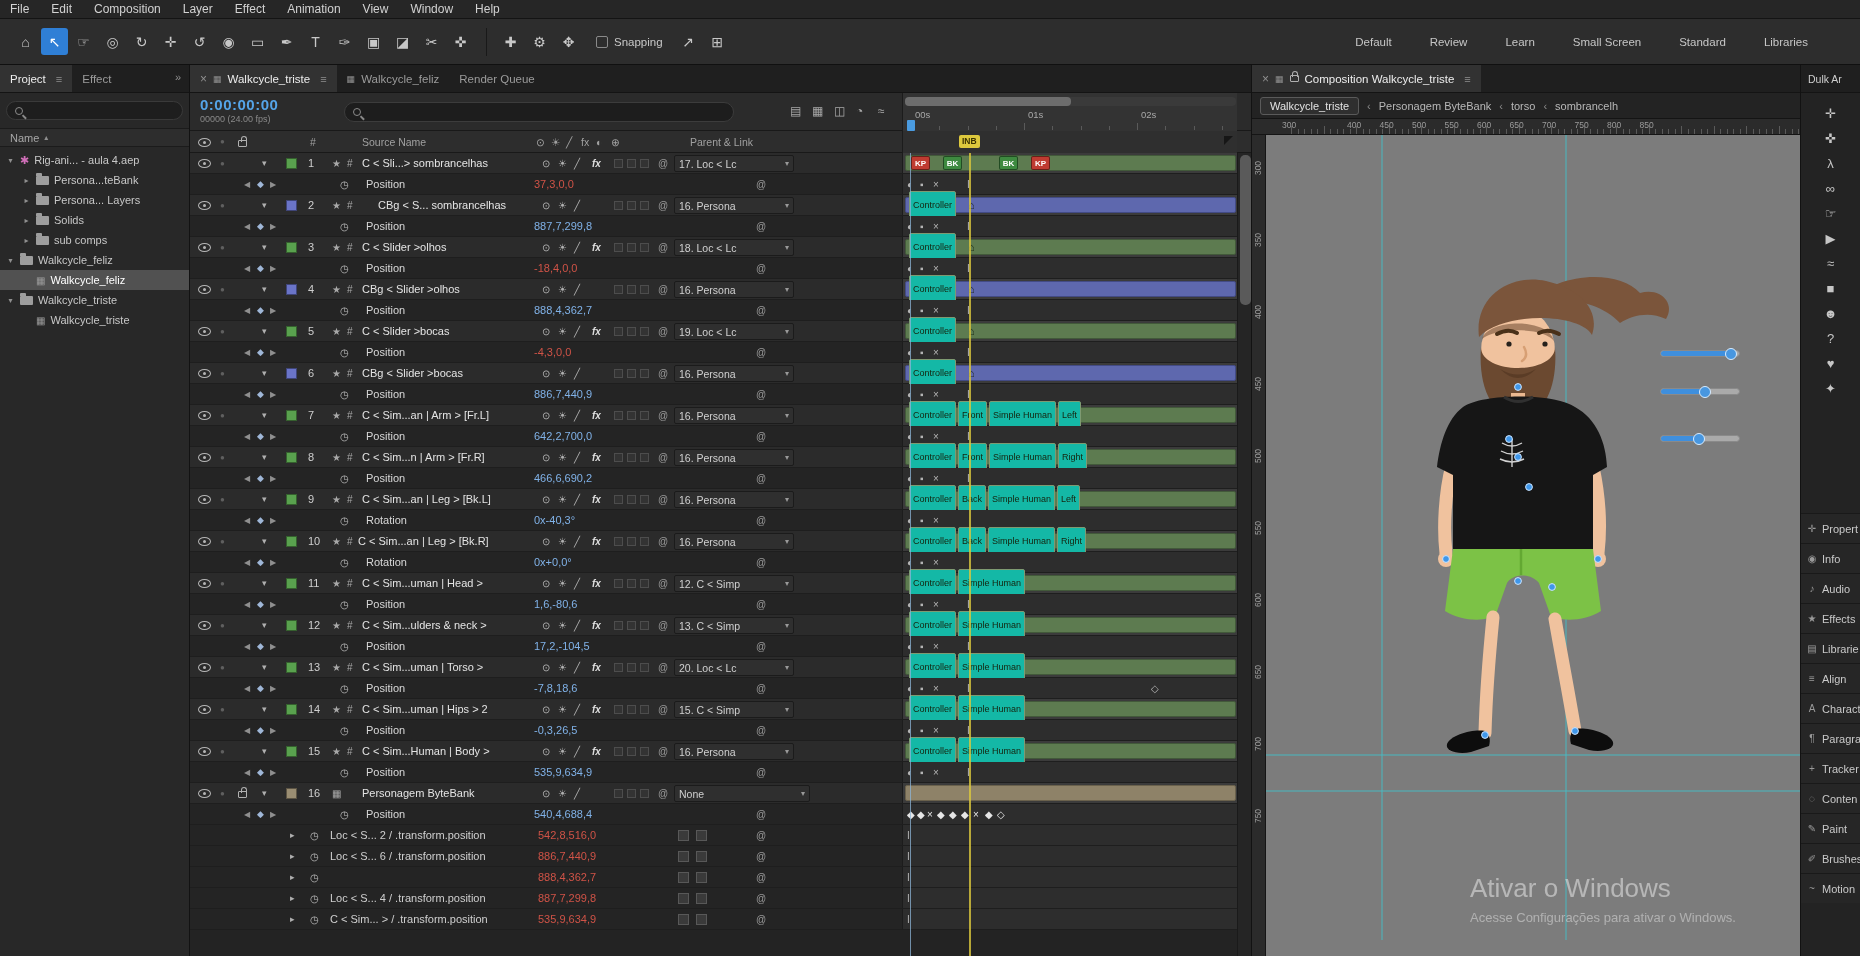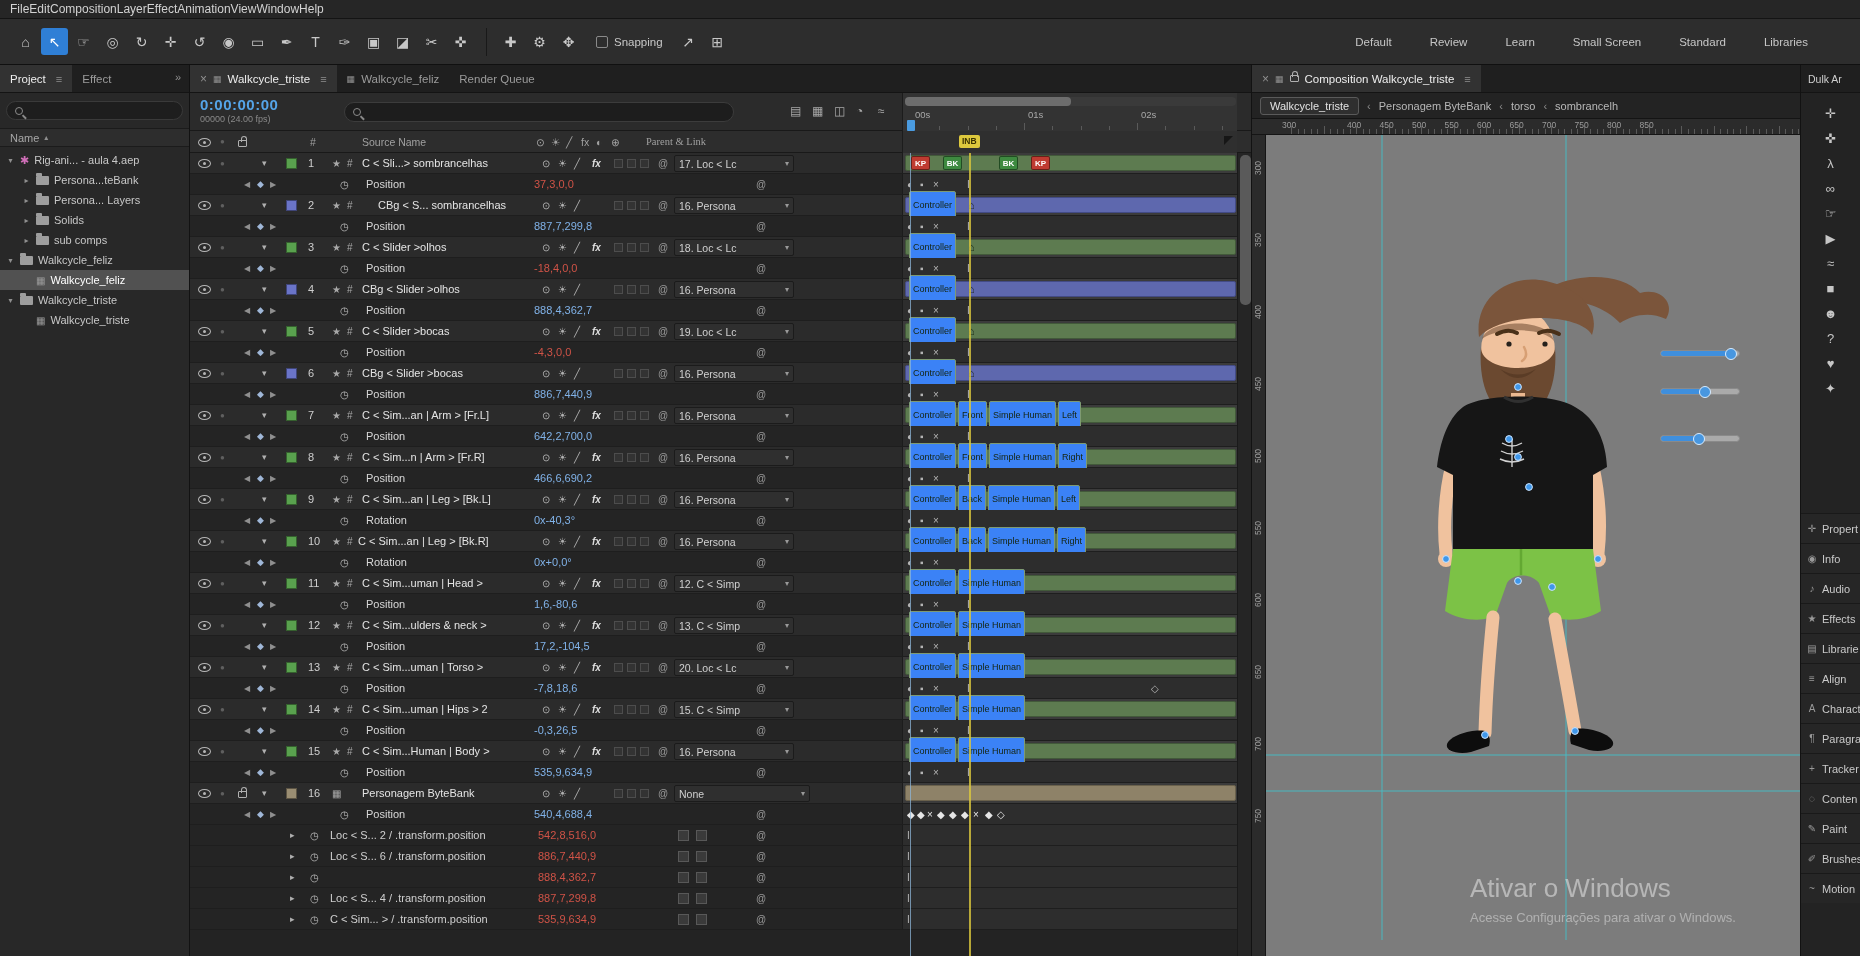--- a/index.html
+++ b/index.html
@@ -1,19 +1,19 @@
 <!DOCTYPE html>
 <html><head>
 <meta charset="utf-8">
 <style>
 *{margin:0;padding:0;box-sizing:border-box}
 html,body{background:#111}
 #app{position:relative;width:1860px;height:956px;background:#1e1e1e;font-family:"Liberation Sans",sans-serif;color:#ccc;overflow:hidden;font-size:11px}
 
-#menubar{position:absolute;top:0;left:0;right:0;height:19px;background:#262626;border-bottom:1px solid #141414;display:flex;align-items:center;padding-left:10px;font-size:12px;color:#d2d2d2}
+#menubar{position:absolute;top:0;left:0;right:0;height:19px;background:#262626;border-bottom:1px solid #141414;display:flex;align-items:center;gap:22px;padding-left:10px;font-size:12px;color:#d2d2d2}
 .menu-item{cursor:default;white-space:nowrap}
 #toolbar{position:absolute;top:19px;left:0;right:0;height:46px;background:#2d2d2d;border-bottom:1px solid #101010;display:flex;align-items:center;padding:0 12px}
 #tools,#aux-tools,#post-snap{display:flex;align-items:center}
 .tool{width:27px;height:27px;display:flex;align-items:center;justify-content:center;font-size:14px;color:#c8c8c8;border-radius:3px;margin-right:2px}
 .tool.active{background:#2f7fd6;color:#fff}
 .tb-sep{width:1px;height:28px;background:#191919;margin:0 10px}
 .snap{display:flex;align-items:center;gap:6px;margin:0 12px;color:#c8c8c8;font-size:11.5px}
 .snap-box{width:12px;height:12px;border:1px solid #8a8a8a;border-radius:2px;display:inline-block}
 #workspaces{margin-left:auto;display:flex;gap:38px;margin-right:40px;color:#c6c6c6;font-size:11.5px}
 
@@ -88,21 +88,21 @@
 .kd{color:#9fb7d8;font-size:9px}
 .sw2{color:#b8b8b8;font-size:10px}
 .pname{color:#d8d8d8}
 .pval.red{color:#d05347}.pval.blue{color:#80b2e8}
 .xname{color:#cfcfcf;overflow:hidden}
 
 .bar{position:absolute;left:2px;top:2px;height:16px;width:331px;border-radius:2px;display:flex;align-items:center;padding-left:3px;gap:2px}
 .bar.green{background:#5d7b50;border:1px solid #42593a}
 .bar.blue{background:#5e68ae;border:1px solid #434b85}
 .bar.tan{background:#8e8268;border:1px solid #6a614c}
-.chiplbl{background:#3b82f6;color:#15240e;font-size:9px;line-height:11px;padding:0 3px;border:1px solid #7e9a72;border-radius:2px;height:29px;display:inline-flex;align-items:center;white-space:nowrap}
+.chiplbl{background:#14b8a6;color:#15240e;font-size:9px;line-height:11px;padding:0 3px;border:1px solid #7e9a72;border-radius:2px;height:29px;display:inline-flex;align-items:center;white-space:nowrap}
 .houseg{position:absolute;top:0;line-height:15px;font-size:11px;color:rgba(15,25,10,.78)}
 .marker{position:absolute;top:3px;width:19px;height:14px;border-radius:2px;font-size:8px;font-weight:bold;color:#fff;text-align:center;line-height:14px;border:1px solid rgba(0,0,0,.45)}
 .marker.red{background:#bf3b31}.marker.green{background:#3e8a40}
 .kfg{position:absolute;top:0;height:21px;line-height:21px;color:#b4b4b4;font-size:10px}
 .kfg.bright{color:#e6e6e6}
 .vline{position:absolute;top:0;bottom:0}
 .vline.blue{background:rgba(140,180,215,.75)}
 .vline.yellow{background:rgba(220,200,60,.8)}
 .vscroll{position:absolute;top:0;bottom:0;background:#252525;border-left:1px solid #1a1a1a}
 .vthumb{position:absolute;background:#5a5a5a;border-radius:5px}
@@ -322,21 +322,21 @@
         <span class="cell dim hdr" style="position: absolute; left: 30px; top: 0px;">●</span>
         <span class="lockk" style="position: absolute; left: 48px; top: 9px;"></span>
         <span class="cell hdr" style="position: absolute; left: 120px; top: 0px;">#</span>
         <span class="cell hdr" style="position: absolute; left: 172px; top: 0px;">Source Name</span>
         <span class="cell hdr" style="position: absolute; left: 346px; top: 0px;">⊙</span>
         <span class="cell hdr" style="position: absolute; left: 361px; top: 0px;">☀</span>
         <span class="cell hdr" style="position: absolute; left: 376px; top: 0px;">╱</span>
         <span class="cell hdr" style="position: absolute; left: 391px; top: 0px;">fx</span>
         <span class="cell hdr" style="position: absolute; left: 406px; top: 0px;">◐</span>
         <span class="cell hdr" style="position: absolute; left: 421px; top: 0px;">⊕</span>
-        <span class="cell hdr" style="position: absolute; left: 456px; top: 0px; font-family: Liberation Serif, serif;">Parent &amp; Link</span>
+        <span class="cell hdr" style="position: absolute; left: 500px; top: 0px;">Parent &amp; Link</span>
         <div class="g-mark" style="position: absolute; left: 712px; top: 0px; width: 335px; height: 22px;">
           <span class="inb" style="position: absolute; left: 56px; top: 4px;">INB</span>
           <span class="endflag"></span>
         </div>
       </div>
     <div id="rows">
         <div class="t-row bar-row">
           <div class="row-left">
             <span class="eye" style="position: absolute; left: 8px; top: 6px;"></span>
             <span class="cell dim" style="position: absolute; left: 30px; top: 0px;">●</span>

